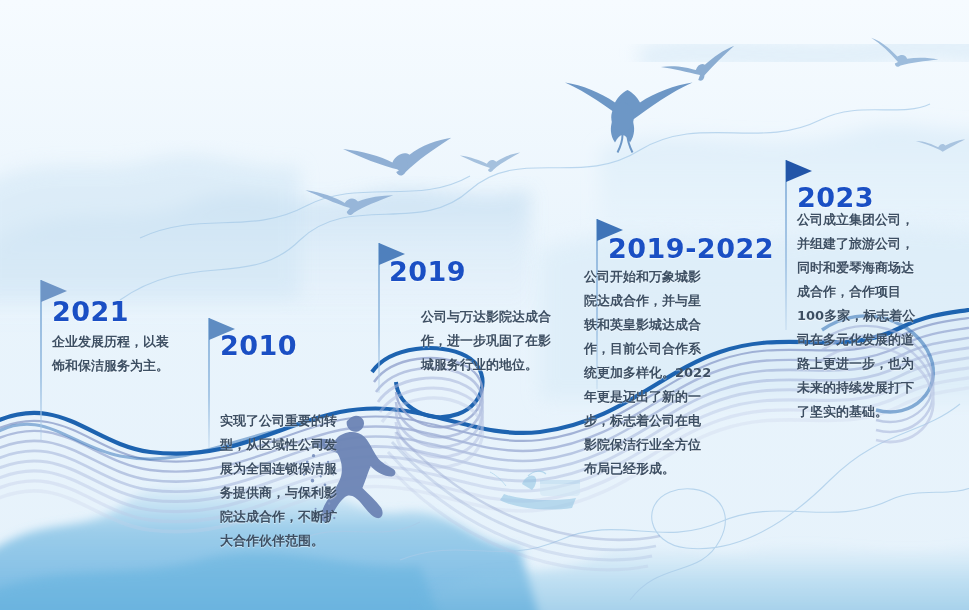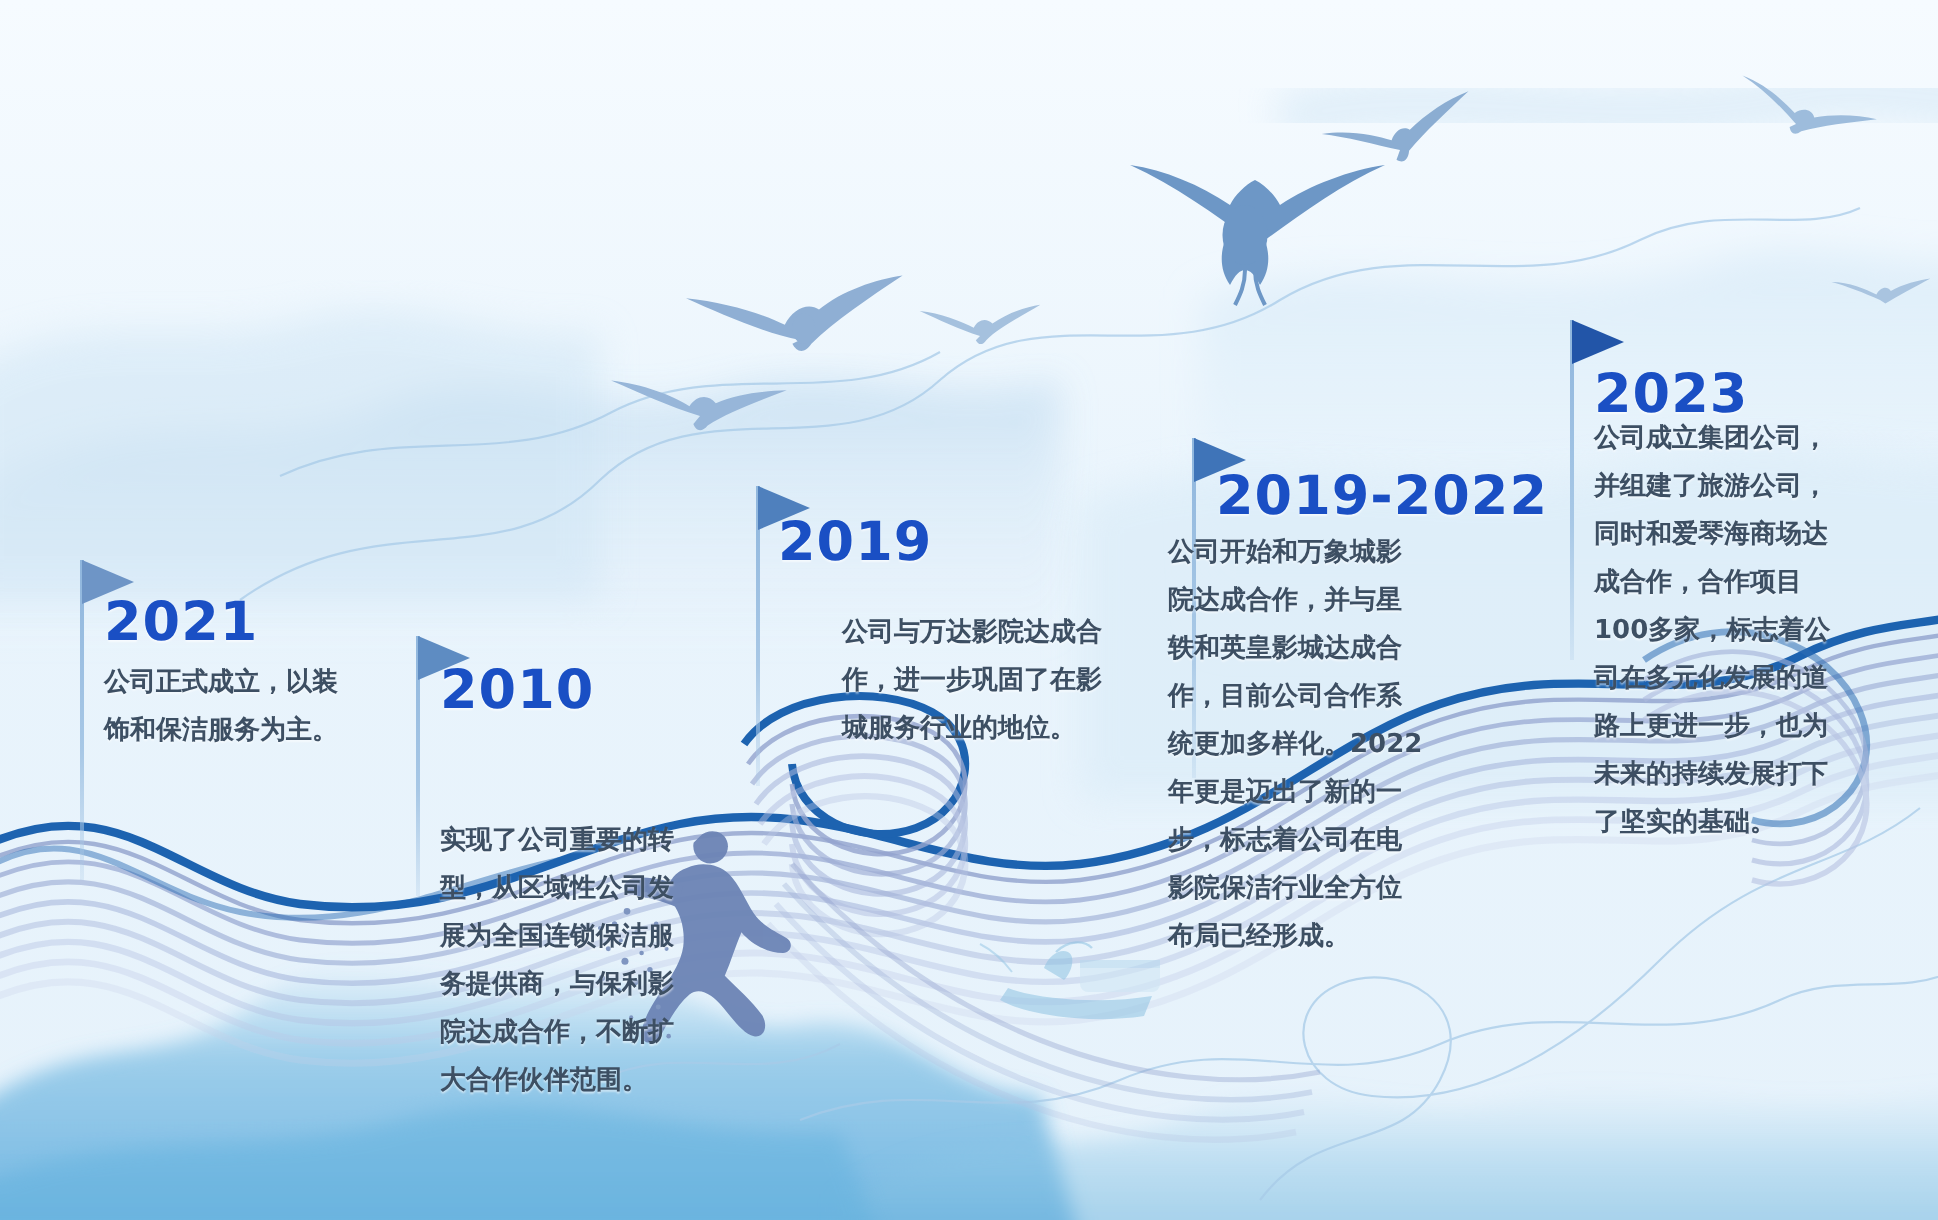--- a/index.html
+++ b/index.html
@@ -234,21 +234,21 @@
       <path d="M506,486 C500,478 494,474 490,472" stroke="#9ac9e6" stroke-width="1" fill="none"></path>
     </g>
   </svg>
 
   <div class="layer" style="pointer-events:auto;">
 
     <div class="node">
       <div class="pole" style="left:40px;top:280px;height:160px;"></div>
       <div class="flag" style="left:41px;top:280px;border-color:transparent transparent transparent #6e95c6;"></div>
       <div class="year" style="left:52px;top:296px;color:#1a4fc4;">2021</div>
-      <div class="desc" style="left:52px;top:330px;width:120px;">公司正式成立，以装饰和保洁服务为主。</div>
+      <div class="desc" style="left:52px;top:330px;width:120px;">企业发展历程，以装饰和保洁服务为主。</div>
     </div>
 
     <div class="node">
       <div class="pole" style="left:208px;top:318px;height:130px;"></div>
       <div class="flag" style="left:209px;top:318px;border-color:transparent transparent transparent #5e8cc2;"></div>
       <div class="year" style="left:220px;top:330px;color:#1a4fc4;">2010</div>
       <div class="desc" style="left:220px;top:364px;width:120px;margin-top:45px;">实现了公司重要的转型，从区域性公司发展为全国连锁保洁服务提供商，与保利影院达成合作，不断扩大合作伙伴范围。</div>
     </div>
 
     <div class="node">

